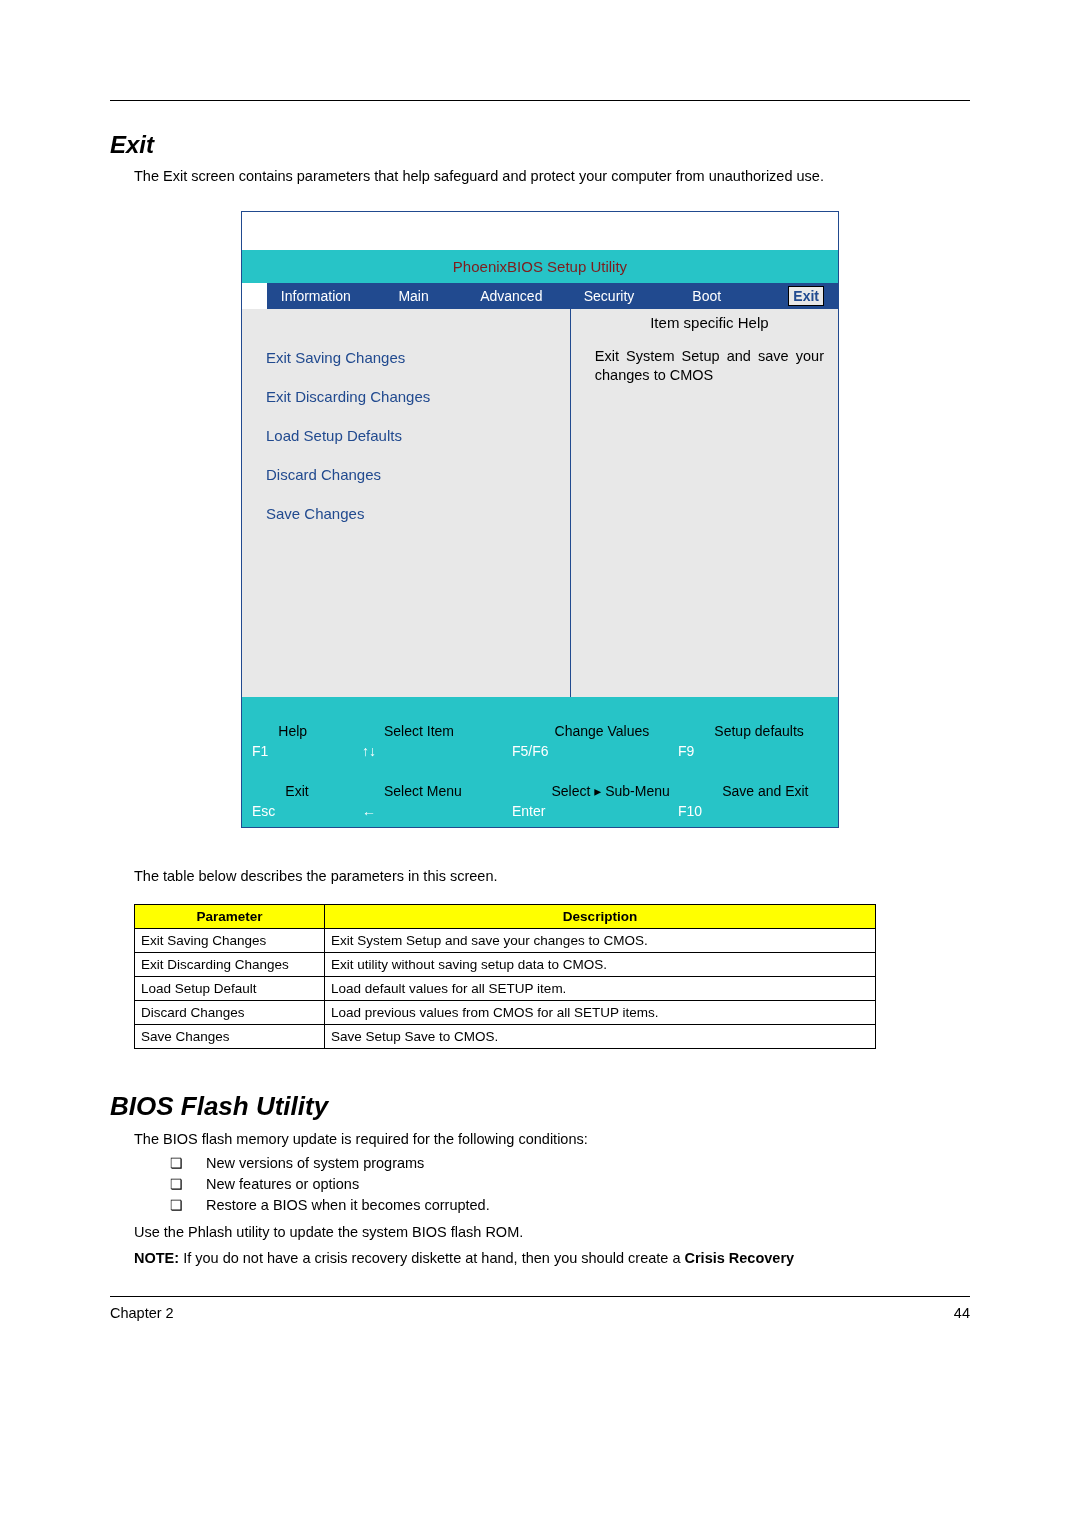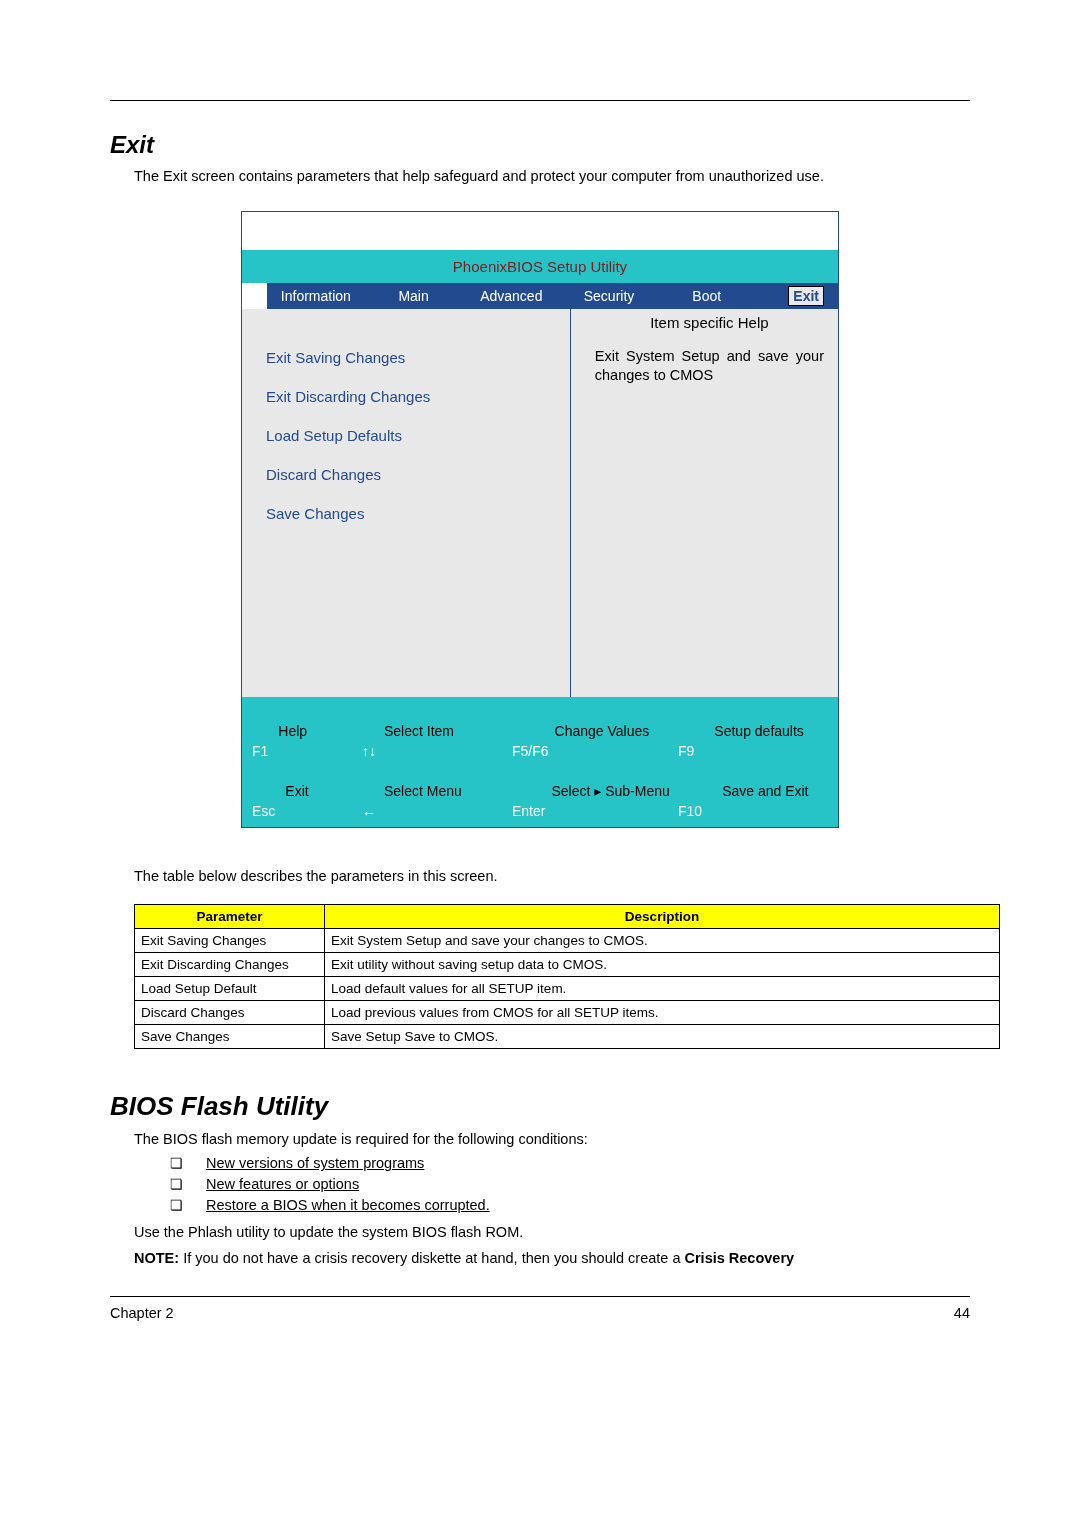--- a/index.html
+++ b/index.html
@@ -94,21 +94,21 @@
   }
   .bios-footer-row { display: flex; align-items: center; padding: 2px 0; }
   .bios-footer-row .k { color: #fff; font-weight: normal; margin-top: 40px; }
   .bios-footer-row .seg1 { width: 110px; display: flex; gap: 10px; align-items: center; }
   .bios-footer-row .seg2 { width: 150px; display: flex; gap: 8px; align-items: center; }
   .bios-footer-row .seg3 { flex: 1; display: flex; gap: 6px; align-items: center; }
   .bios-footer-row .seg4 { width: 150px; display: flex; gap: 20px; align-items: center; }
   .param-intro { margin: 10px 0 20px 24px; font-size: 14.5px; }
   table.params {
     border-collapse: collapse;
-    width: 866px;
+    width: 742px;
     margin-left: 24px;
     font-size: 13.5px;
   }
   table.params th, table.params td {
     border: 1px solid #000;
     padding: 4px 6px;
     text-align: left;
     vertical-align: top;
   }
   table.params th {
@@ -120,21 +120,21 @@
     font-style: italic;
     font-size: 26px;
     font-weight: bold;
     margin: 42px 0 8px 0;
   }
   ul.bullets {
     list-style: none;
     padding: 0 0 0 60px;
     margin: 4px 0 10px 0;
   }
-  ul.bullets li { position: relative; padding-left: 36px; margin: 5px 0; font-size: 14.5px; text-decoration: underline; }
+  ul.bullets li { position: relative; padding-left: 36px; margin: 5px 0; font-size: 14.5px; }
   ul.bullets li::before {
     content: "❏";
     position: absolute;
     left: 0;
     top: 0;
     font-size: 14px;
   }
   .hr-bottom {
     border-top: 1px solid #000;
     margin-top: 28px;

